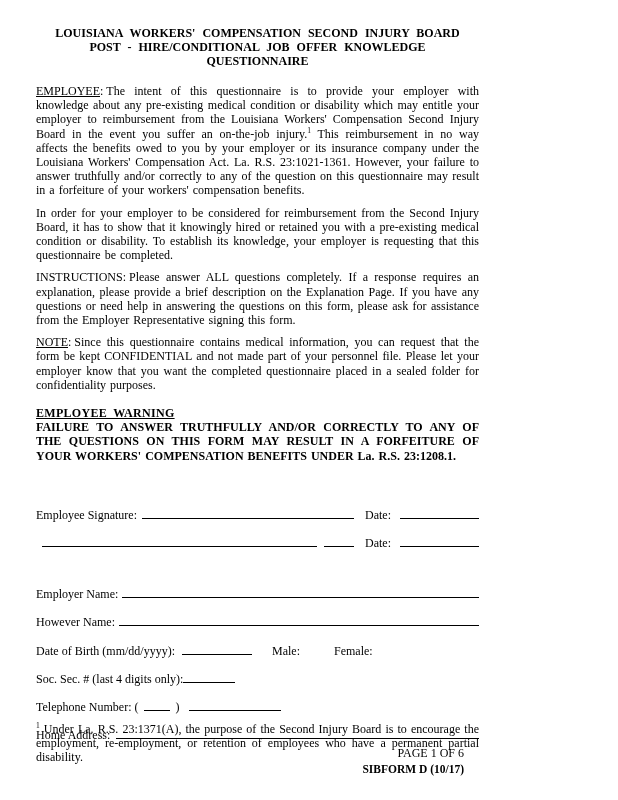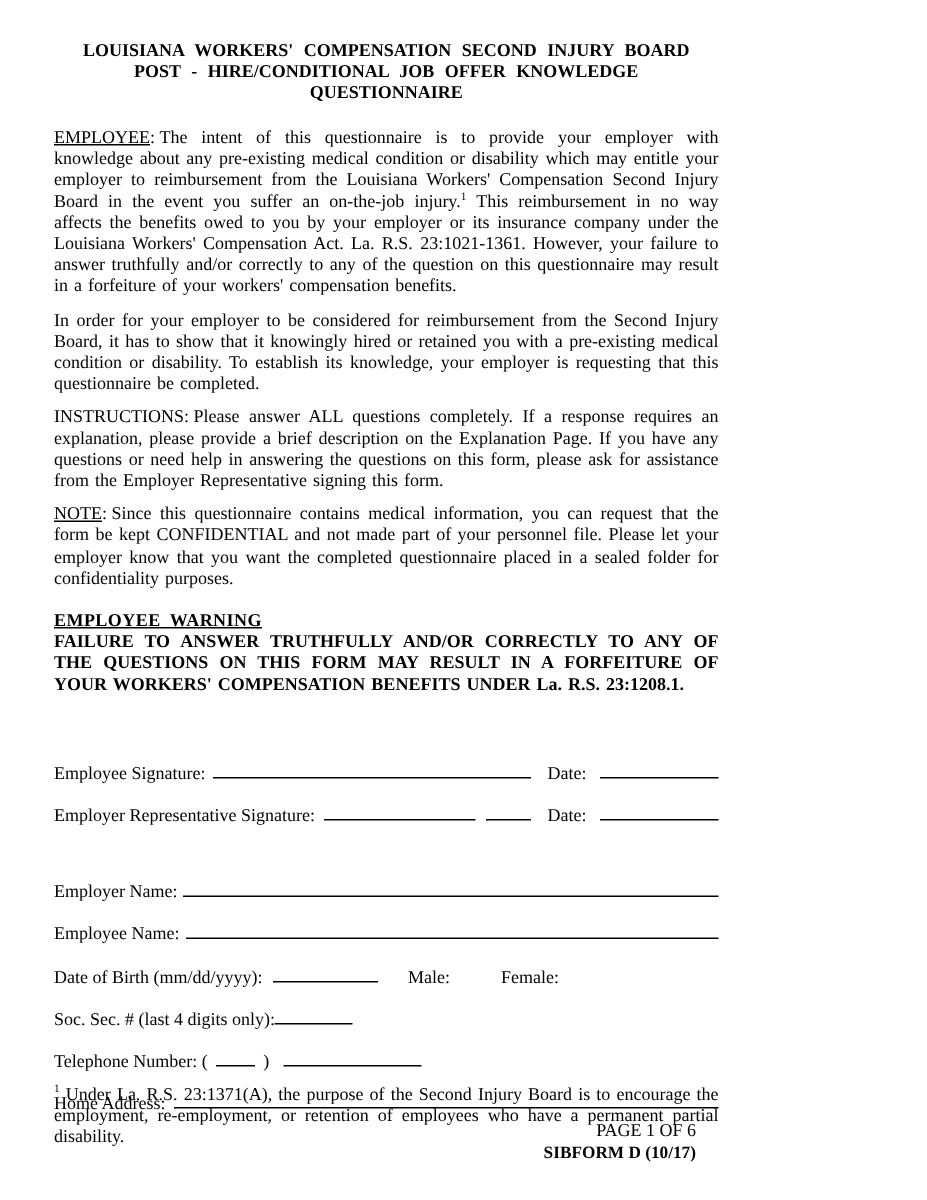--- a/index.html
+++ b/index.html
@@ -51,40 +51,39 @@
     <div class="fieldrow">
       <span class="txt">Employee Signature:</span>
       <span class="sp" style="width:5px;"></span>
       <span class="blank grow"></span>
       <span class="sp" style="width:11px;"></span>
       <span class="txt">Date:</span>
       <span class="sp" style="width:9px;"></span>
       <span class="blank" style="width:79px;"></span>
     </div>
     <div class="fieldrow">
-      <span class="txt">Employer Representative Signature:</span>
       <span class="sp" style="width:6px;"></span>
       <span class="blank grow"></span>
       <span class="sp" style="width:7px;"></span>
       <span class="blank" style="width:30px;"></span>
       <span class="sp" style="width:11px;"></span>
       <span class="txt">Date:</span>
       <span class="sp" style="width:9px;"></span>
       <span class="blank" style="width:79px;"></span>
     </div>
   </div>
 
   <div class="name-block">
     <div class="fieldrow">
       <span class="txt">Employer Name:</span>
       <span class="sp" style="width:4px;"></span>
       <span class="blank grow"></span>
     </div>
     <div class="fieldrow">
-      <span class="txt">Employee Name:</span>
+      <span class="txt">However Name:</span>
       <span class="sp" style="width:4px;"></span>
       <span class="blank grow"></span>
     </div>
     <div class="fieldrow">
       <span class="txt">Date of Birth (mm/dd/yyyy):</span>
       <span class="sp" style="width:7px;"></span>
       <span class="blank" style="width:70px;"></span>
       <span class="sp" style="width:20px;"></span>
       <span class="txt">Male:</span>
       <span class="sp" style="width:34px;"></span>

